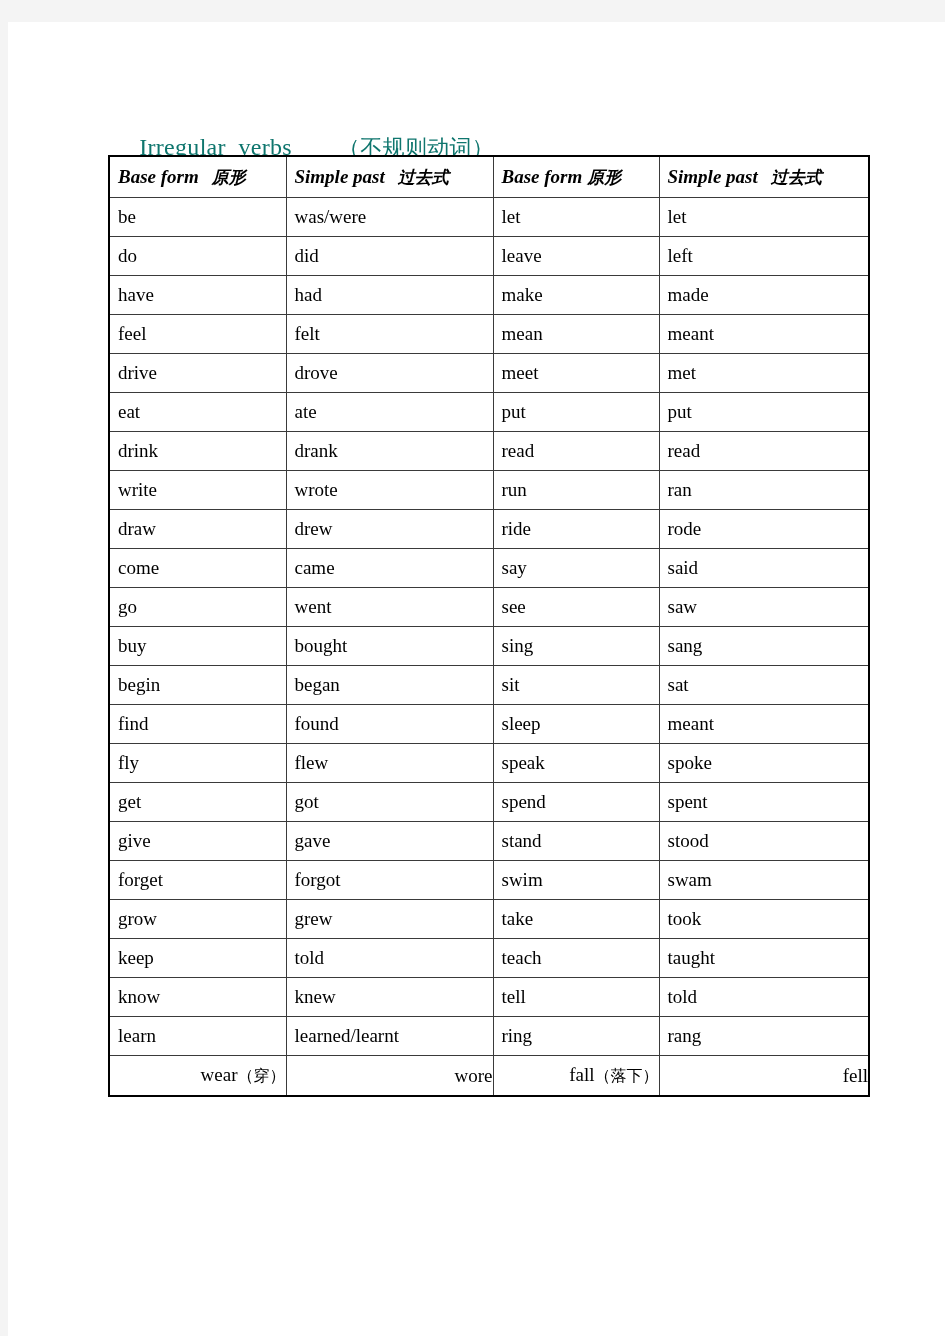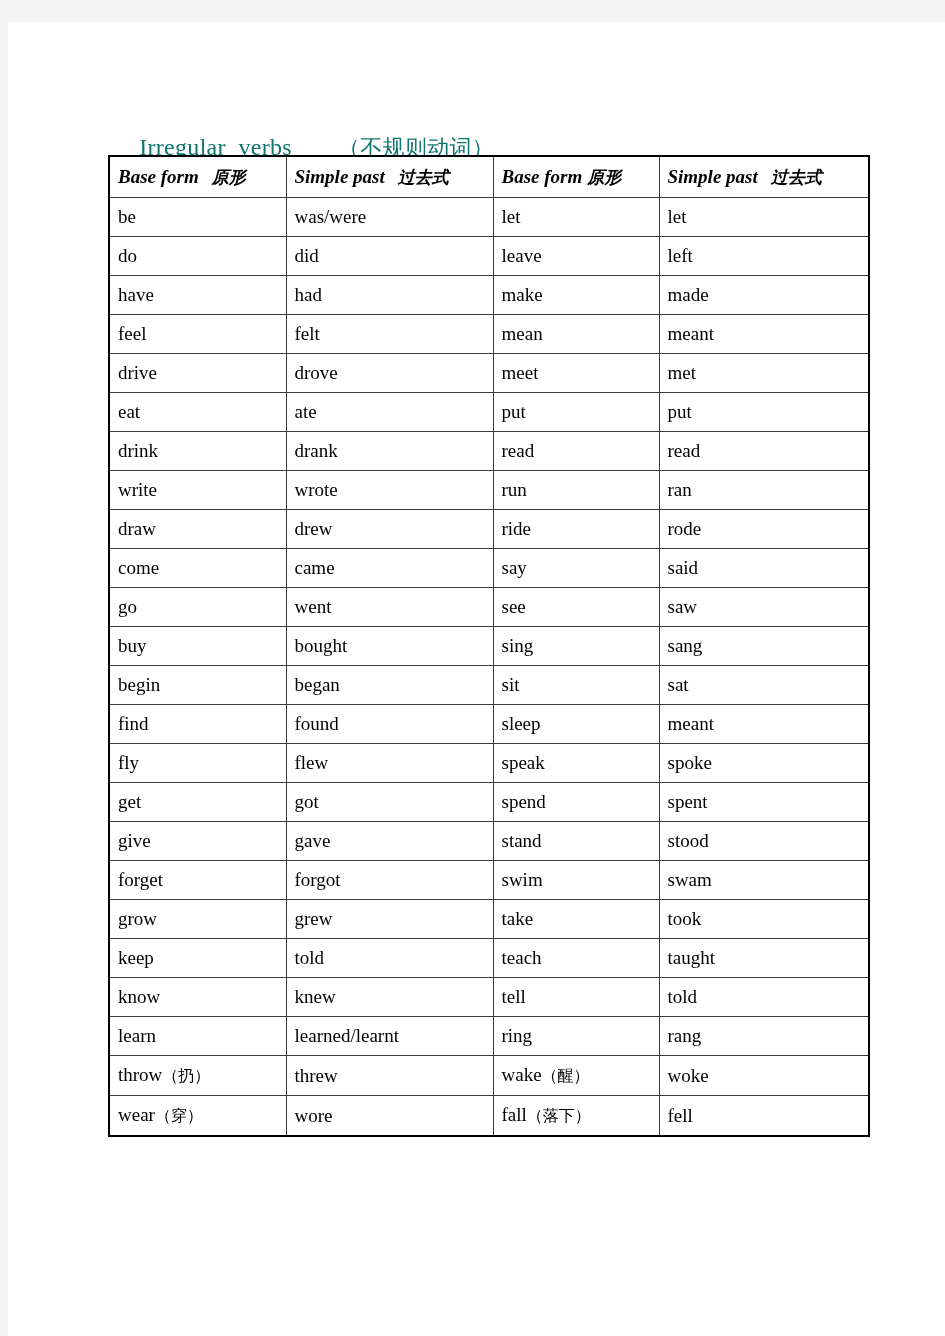--- a/index.html
+++ b/index.html
@@ -74,20 +74,21 @@
     font-weight: bold;
     font-style: italic;
     font-size: 17px;
   }
   .verb-table td .cn {
     font-family: "DejaVu Sans", "Liberation Sans", sans-serif;
     font-size: 16px;
   }
   .verb-table tbody tr:last-child td {
     border-bottom: none;
+    text-align: right;
   }
 </style>
 </head>
 <body>
 
 <div class="page">
 
   <div class="doc-title">
     <span>Irregular  verbs</span><span style="display:inline-block;width:46px"></span><span class="cn">（不规则动词）</span>
   </div>
@@ -234,26 +235,20 @@
           <td><span>tell</span></td>
           <td><span>told</span></td>
         </tr>
         <tr>
           <td><span>learn</span></td>
           <td><span>learned/learnt</span></td>
           <td><span>ring</span></td>
           <td><span>rang</span></td>
         </tr>
         <tr>
-          <td><span>throw</span><span class="cn">（扔）</span></td>
-          <td><span>threw</span></td>
-          <td><span>wake</span><span class="cn">（醒）</span></td>
-          <td><span>woke</span></td>
-        </tr>
-        <tr>
           <td><span>wear</span><span class="cn">（穿）</span></td>
           <td><span>wore</span></td>
           <td><span>fall</span><span class="cn">（落下）</span></td>
           <td><span>fell</span></td>
         </tr>
       </tbody>
   </table>
 
 </div>
 

